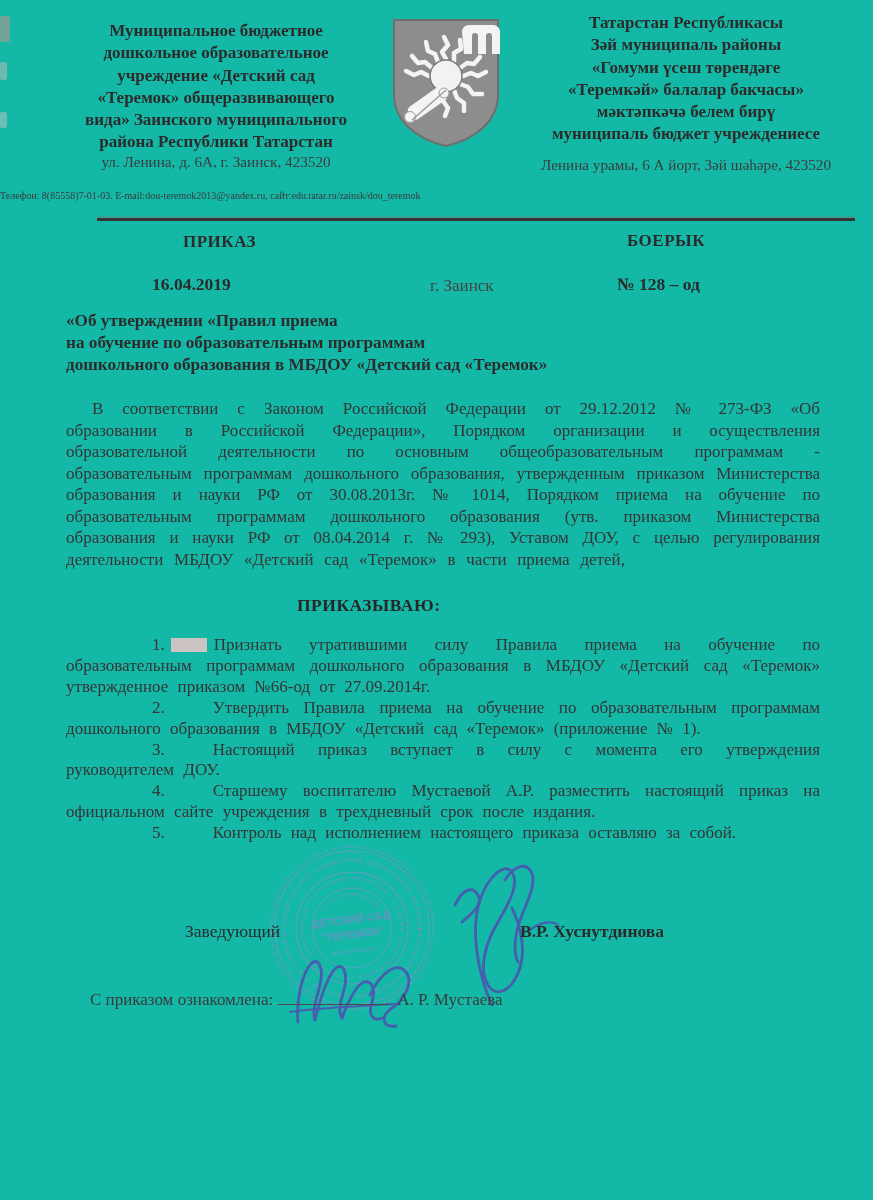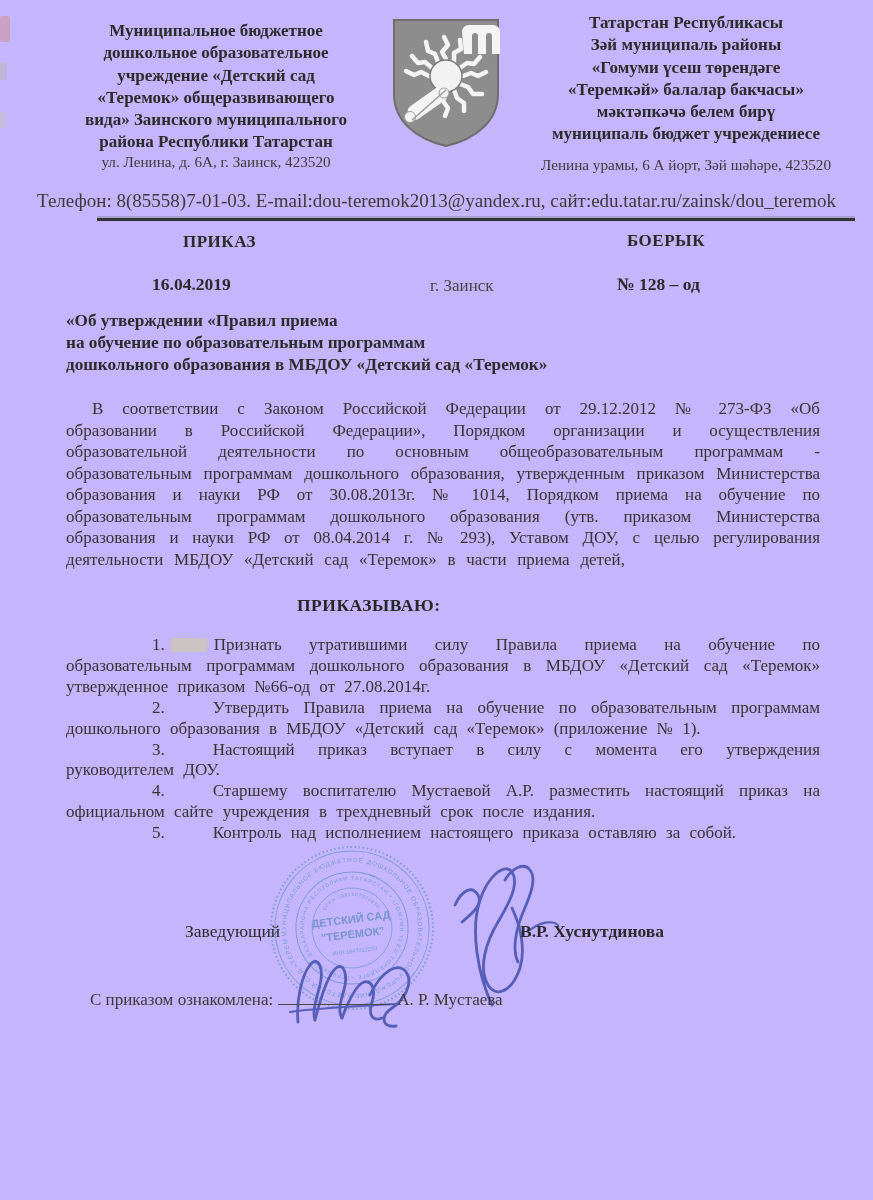--- a/index.html
+++ b/index.html
@@ -1,26 +1,26 @@
 <!DOCTYPE html>
 <html lang="ru"><head>
 <meta charset="utf-8">
 <style>
   html,body{margin:0;padding:0;background:#ffffff;}
-  .page{position:relative;width:873px;height:1200px;background:#c4b5fd;overflow:hidden;
+  .page{position:relative;width:873px;height:1200px;background:#14b8a6;overflow:hidden;
         font-family:"Liberation Serif","DejaVu Serif",serif;color:#353535;}
   .abs{position:absolute;}
   
   .org{font-weight:bold;font-size:17px;line-height:22.3px;text-align:center;color:#2b2b2b;white-space:pre-line;}
   .org-left{left:50px;top:20px;width:332px;}
   .org-right{left:505px;top:12px;width:362px;}
   .addr{font-size:15.2px;text-align:center;color:#3c3c3c;}
   .addr-left{left:50px;top:153px;width:332px;}
   .addr-right{left:505px;top:156px;width:362px;}
-  .contacts{left:0;top:190px;width:873px;text-align:center;font-size:19px;color:#3a3a3a;}
+  .contacts{left:0;top:190px;width:873px;text-align:left;font-size:10px;color:#3a3a3a;}
   .rule{left:97px;top:218px;width:758px;height:3px;background:#343434;box-shadow:0 -2px 0 rgba(120,120,120,.35);}
   .emblem{left:388px;top:16px;width:116px;height:132px;}
   
   .doc-type{font-weight:bold;font-size:17px;color:#2b2b2b;letter-spacing:.5px;}
   .doc-ru{left:183px;top:232px;}
   .doc-tt{left:627px;top:231px;}
   .d-date{left:152px;top:274px;font-weight:bold;font-size:17.5px;color:#2b2b2b;}
   .d-place{left:430px;top:276px;font-size:17px;color:#454545;}
   .d-num{left:617px;top:274px;font-weight:bold;font-size:17.5px;color:#2b2b2b;}
   .title{left:66px;top:310px;width:700px;font-weight:bold;font-size:17.2px;line-height:21.8px;
@@ -114,21 +114,21 @@
 
   <div class="abs title">«Об утверждении «Правил приема
 на обучение по образовательным программам
 дошкольного образования в МБДОУ «Детский сад «Теремок»</div>
 
   <p class="abs preamble">В соответствии с Законом Российской Федерации от 29.12.2012 № 273-ФЗ «Об образовании в Российской Федерации», Порядком организации и осуществления образовательной деятельности по основным общеобразовательным программам - образовательным программам дошкольного образования, утвержденным приказом Министерства образования и науки РФ от 30.08.2013г. № 1014, Порядком приема на обучение по образовательным программам дошкольного образования (утв. приказом Министерства образования и науки РФ от 08.04.2014 г. № 293), Уставом ДОУ, с целью регулирования деятельности МБДОУ «Детский сад «Теремок» в части приема детей,</p>
 
   <div class="abs ordain">ПРИКАЗЫВАЮ:</div>
 
   <div class="abs items">
-    <p><span>1.</span><span class="redact"></span><span>Признать утратившими силу Правила приема на обучение по образовательным программам дошкольного образования в МБДОУ «Детский сад «Теремок» утвержденное приказом №66-од от 27.08.2014г.</span></p>
+    <p><span>1.</span><span class="redact"></span><span>Признать утратившими силу Правила приема на обучение по образовательным программам дошкольного образования в МБДОУ «Детский сад «Теремок» утвержденное приказом №66-од от 27.09.2014г.</span></p>
     <p><span>2.</span><span class="igap"></span><span>Утвердить Правила приема на обучение по образовательным программам дошкольного образования в МБДОУ «Детский сад «Теремок» (приложение № 1).</span></p>
     <p><span>3.</span><span class="igap"></span><span>Настоящий приказ вступает в силу с момента его утверждения руководителем ДОУ.</span></p>
     <p><span>4.</span><span class="igap"></span><span>Старшему воспитателю Мустаевой А.Р. разместить настоящий приказ на официальном сайте учреждения в трехдневный срок после издания.</span></p>
     <p><span>5.</span><span class="igap"></span><span>Контроль над исполнением настоящего приказа оставляю за собой.</span></p>
   </div>
 
   <div class="abs stamp">
     <svg width="170" height="170" viewBox="0 0 170 170">
       <defs>
         <path id="r-out" d="M85,85 m-66,0 a66,66 0 1,1 132,0 a66,66 0 1,1 -132,0"></path>

